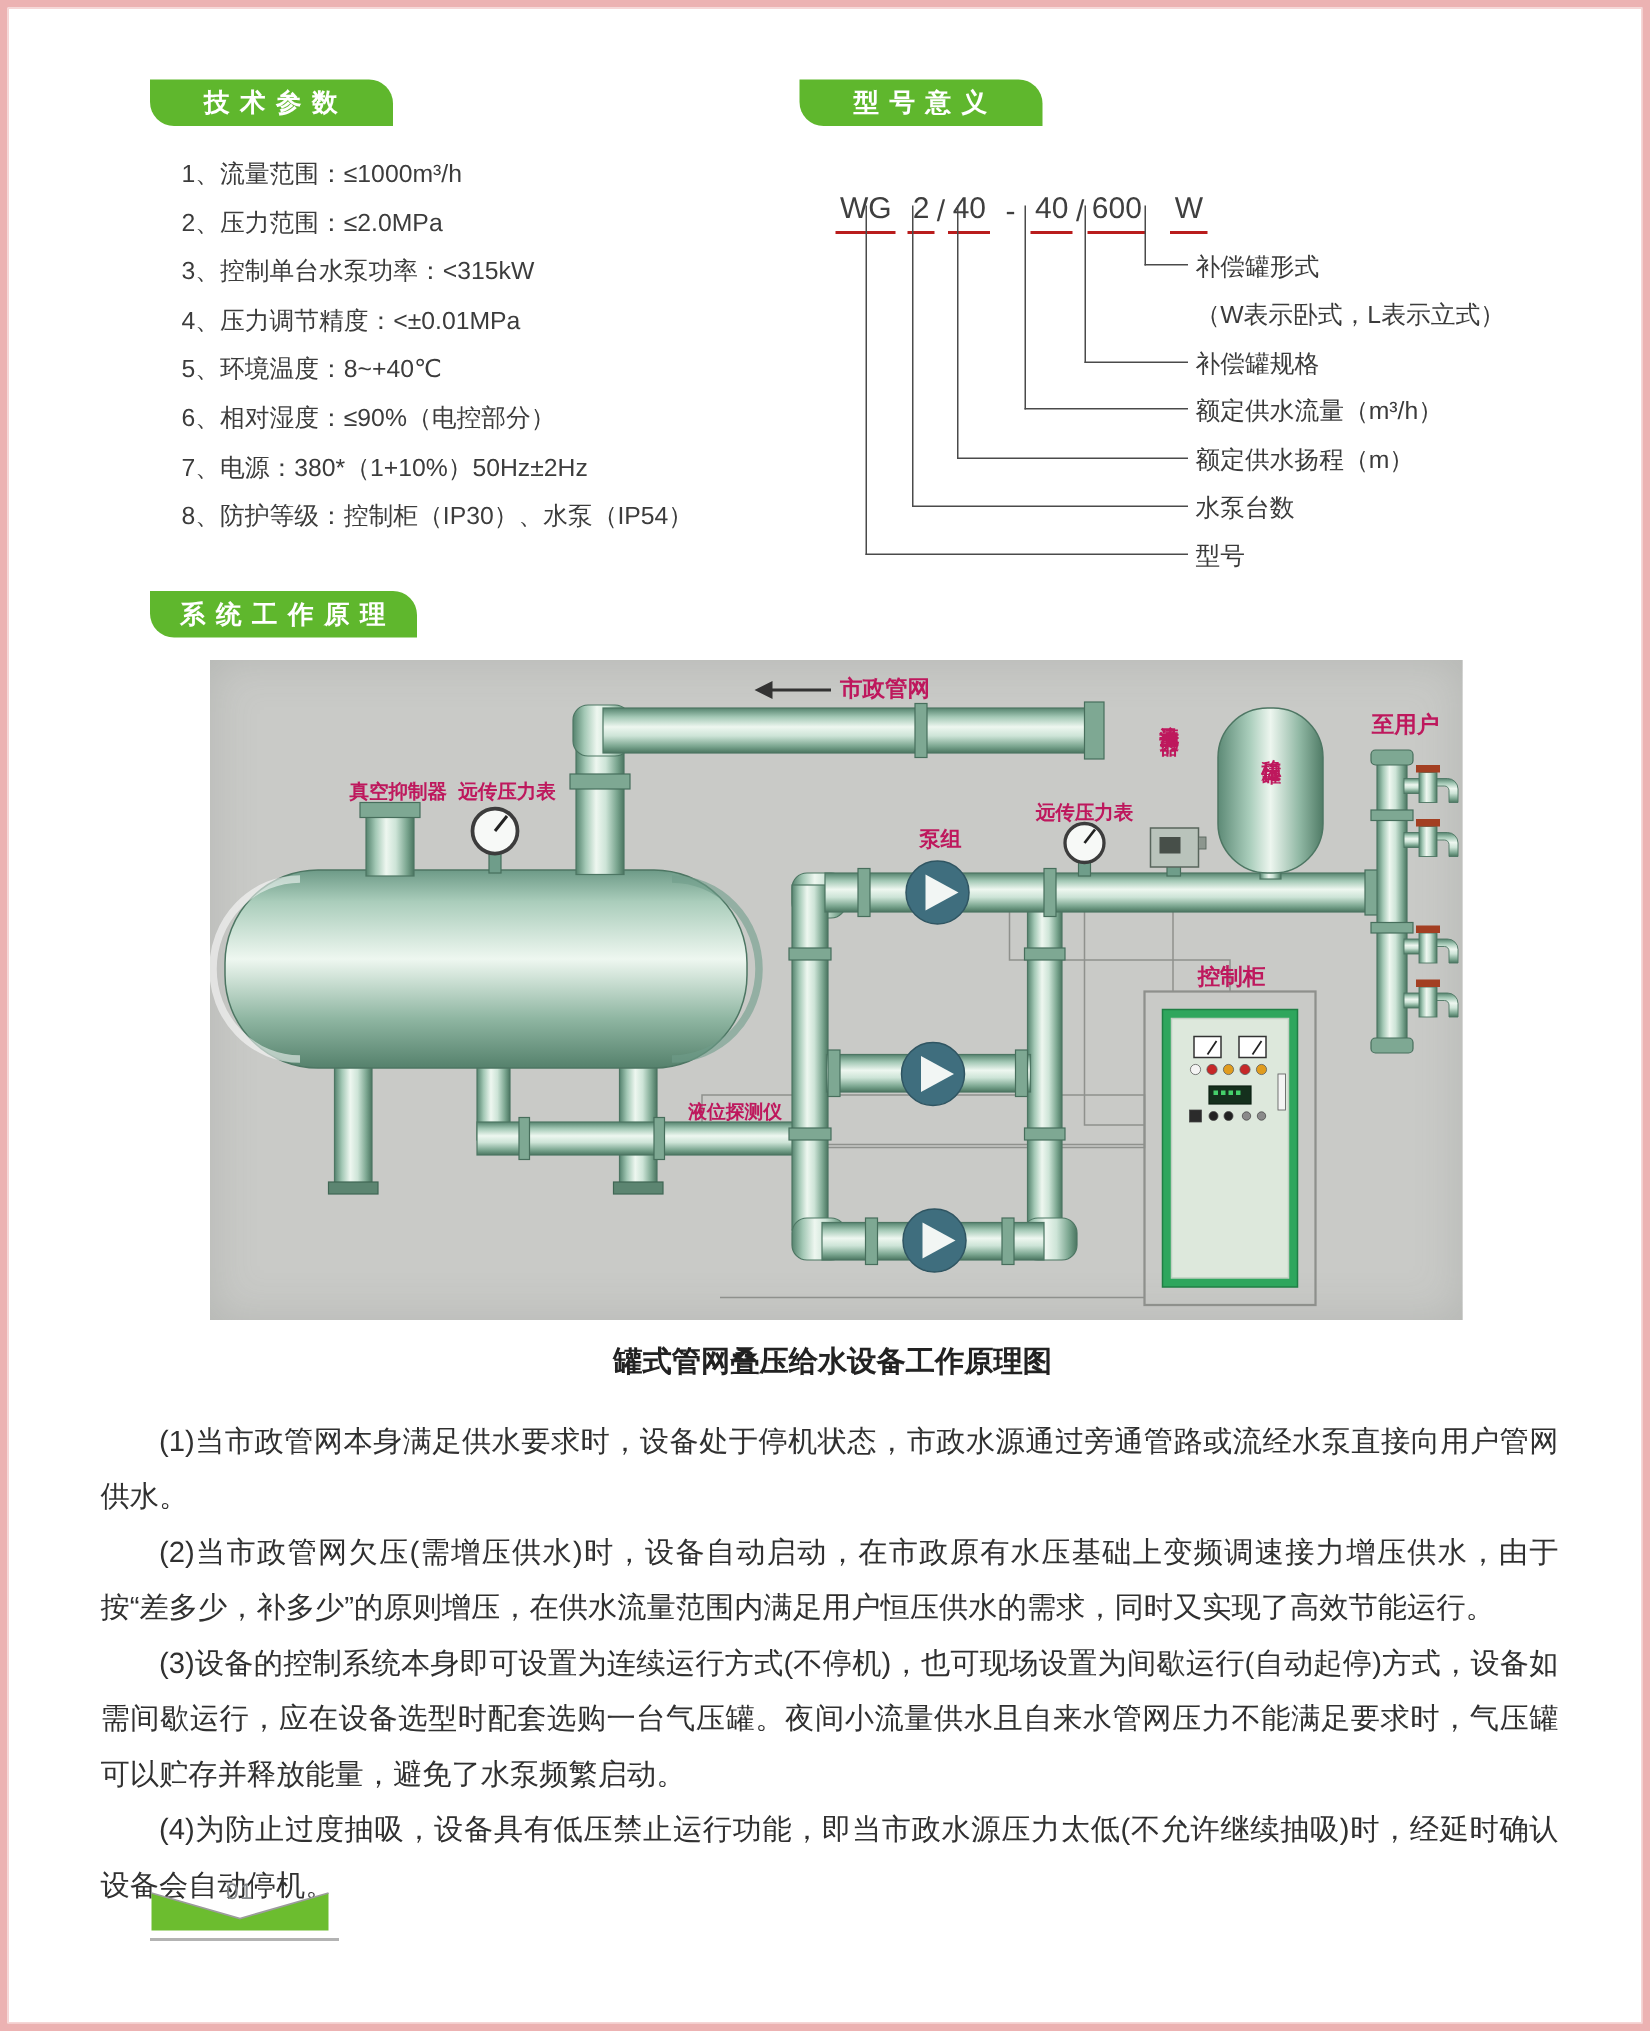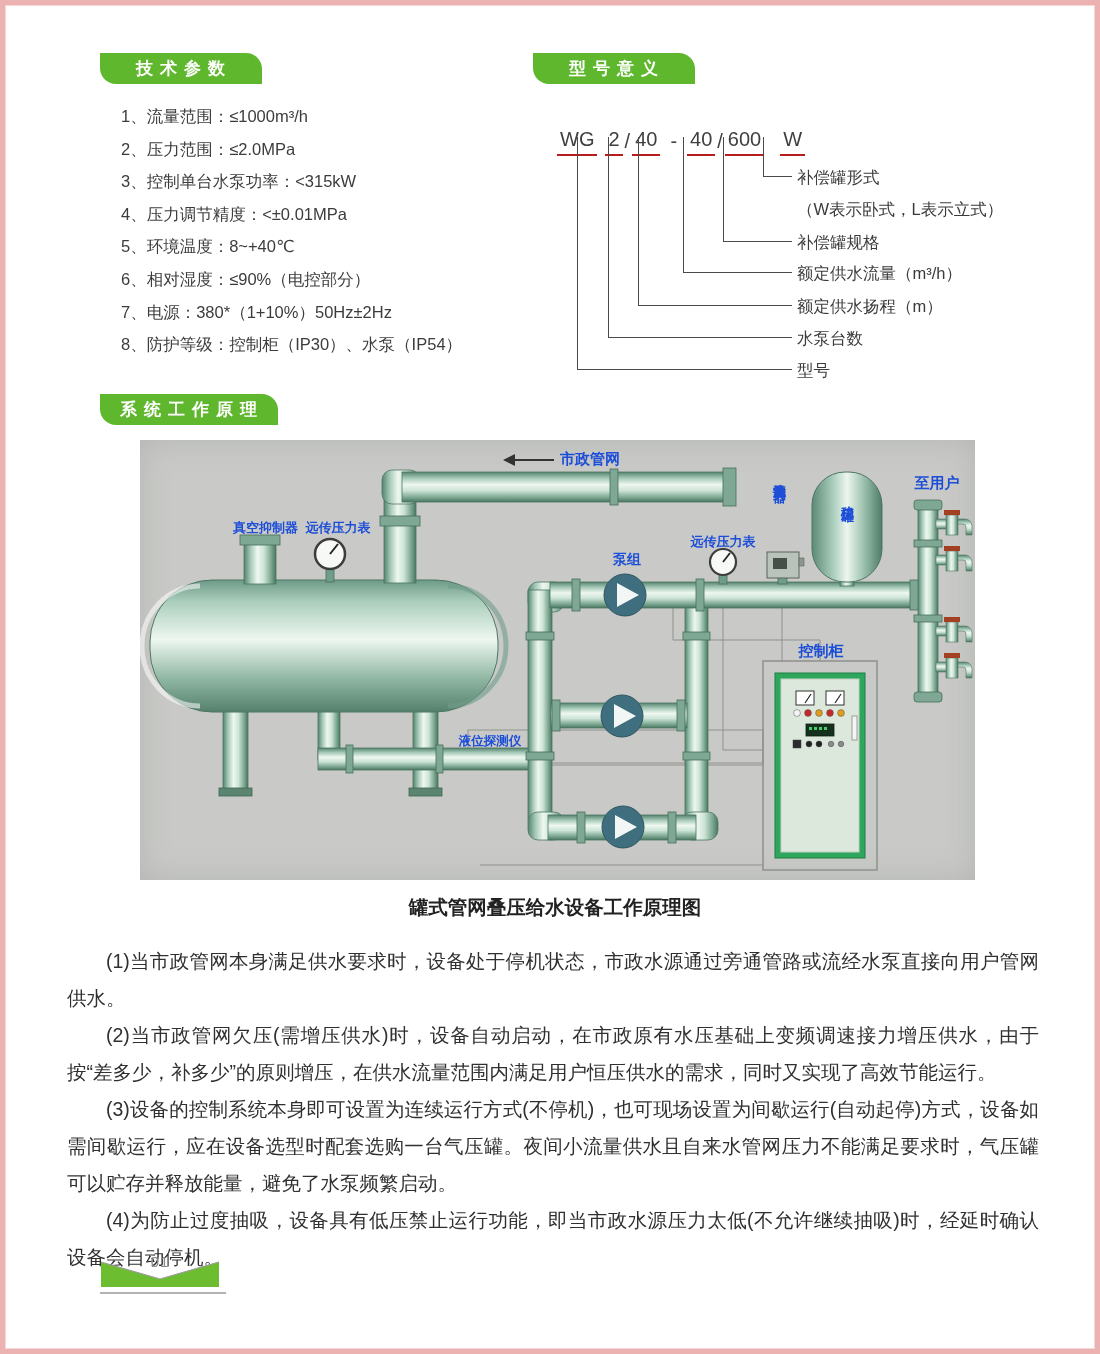--- a/index.html
+++ b/index.html
@@ -33,21 +33,21 @@
   .model-code .plain { padding:0 2px 3px 2px; }
   .model-code .gap { width:8px; }
   .lshape { position:absolute; border-left:1.5px solid #4a4a4a; border-bottom:1.5px solid #4a4a4a; }
   .model-label { position:absolute; left:792px; font-size:16.5px; color:#3b3b3b; white-space:nowrap; }
 
   
   .diagram {
     position:absolute; left:135px; top:435px; width:835px; height:440px;
     background:#c9cac7; box-shadow:inset 0 0 30px rgba(120,122,118,.25);
   }
-  .dlabel { position:absolute; font-weight:bold; color:#1d4ed8; white-space:nowrap; text-align:center; }
+  .dlabel { position:absolute; font-weight:bold; color:#be185d; white-space:nowrap; text-align:center; }
   .dlabel.vert { writing-mode:vertical-rl; text-orientation:upright; letter-spacing:2px; }
 
   .caption {
     position:absolute; left:0; top:889px; width:1100px; text-align:center;
     font-size:19.5px; font-weight:bold; color:#222;
   }
   .bodytext {
     position:absolute; left:62px; top:938px; width:972px;
     font-size:19.5px; color:#303030; line-height:37px; text-align:justify;
   }

